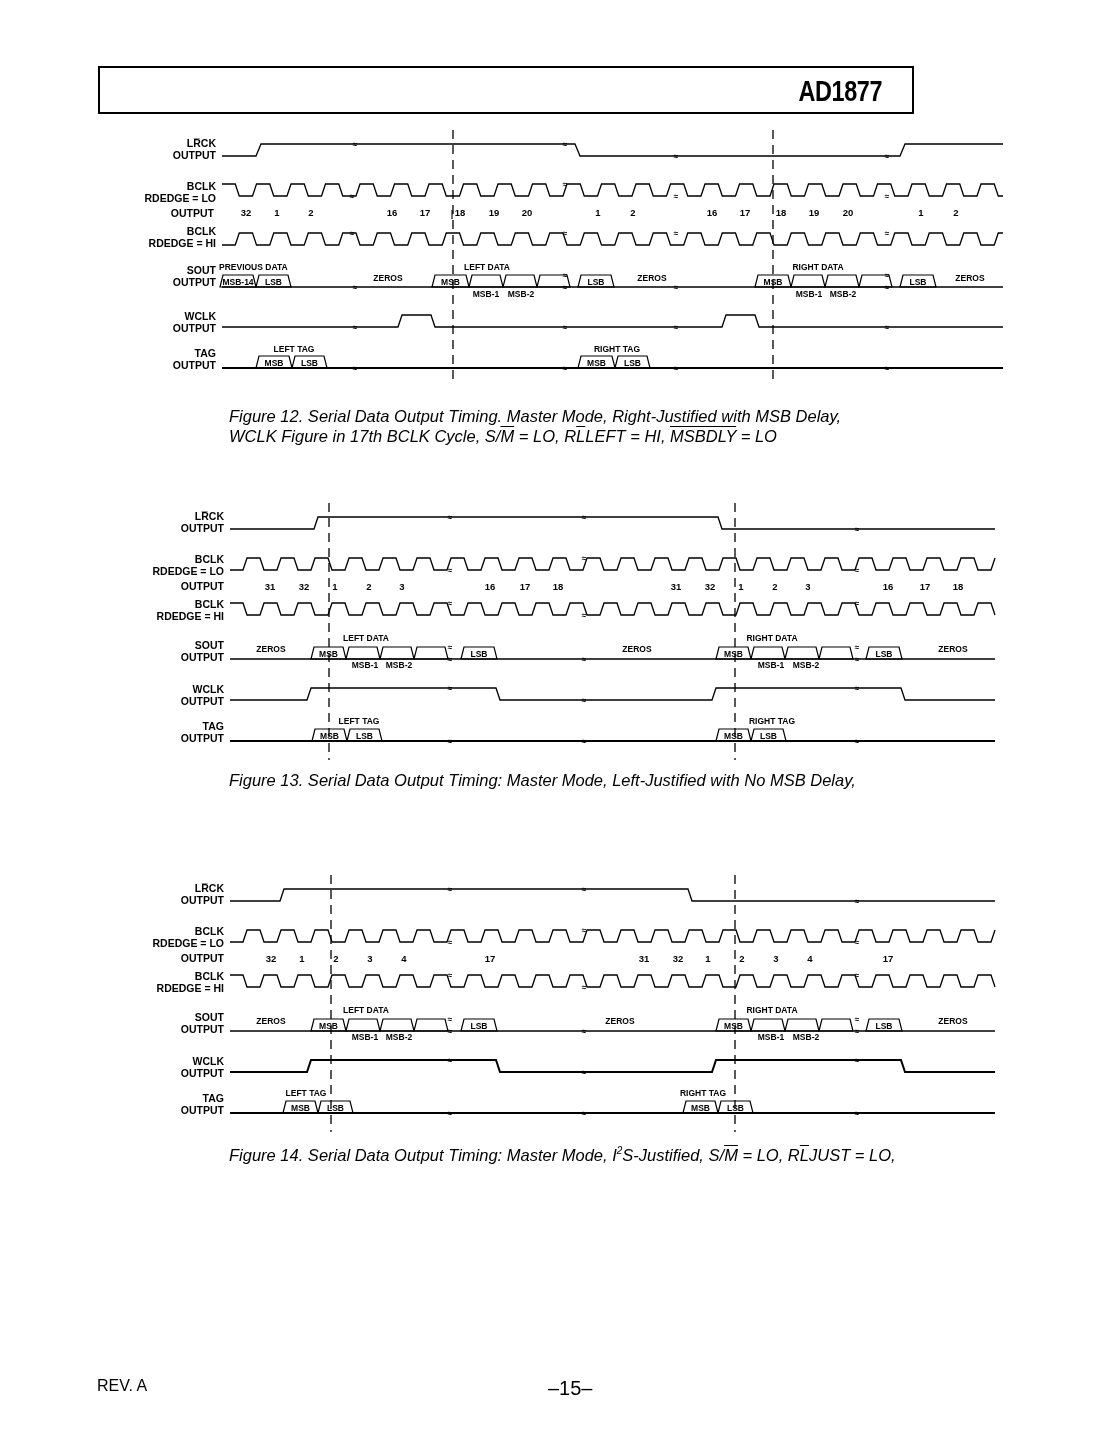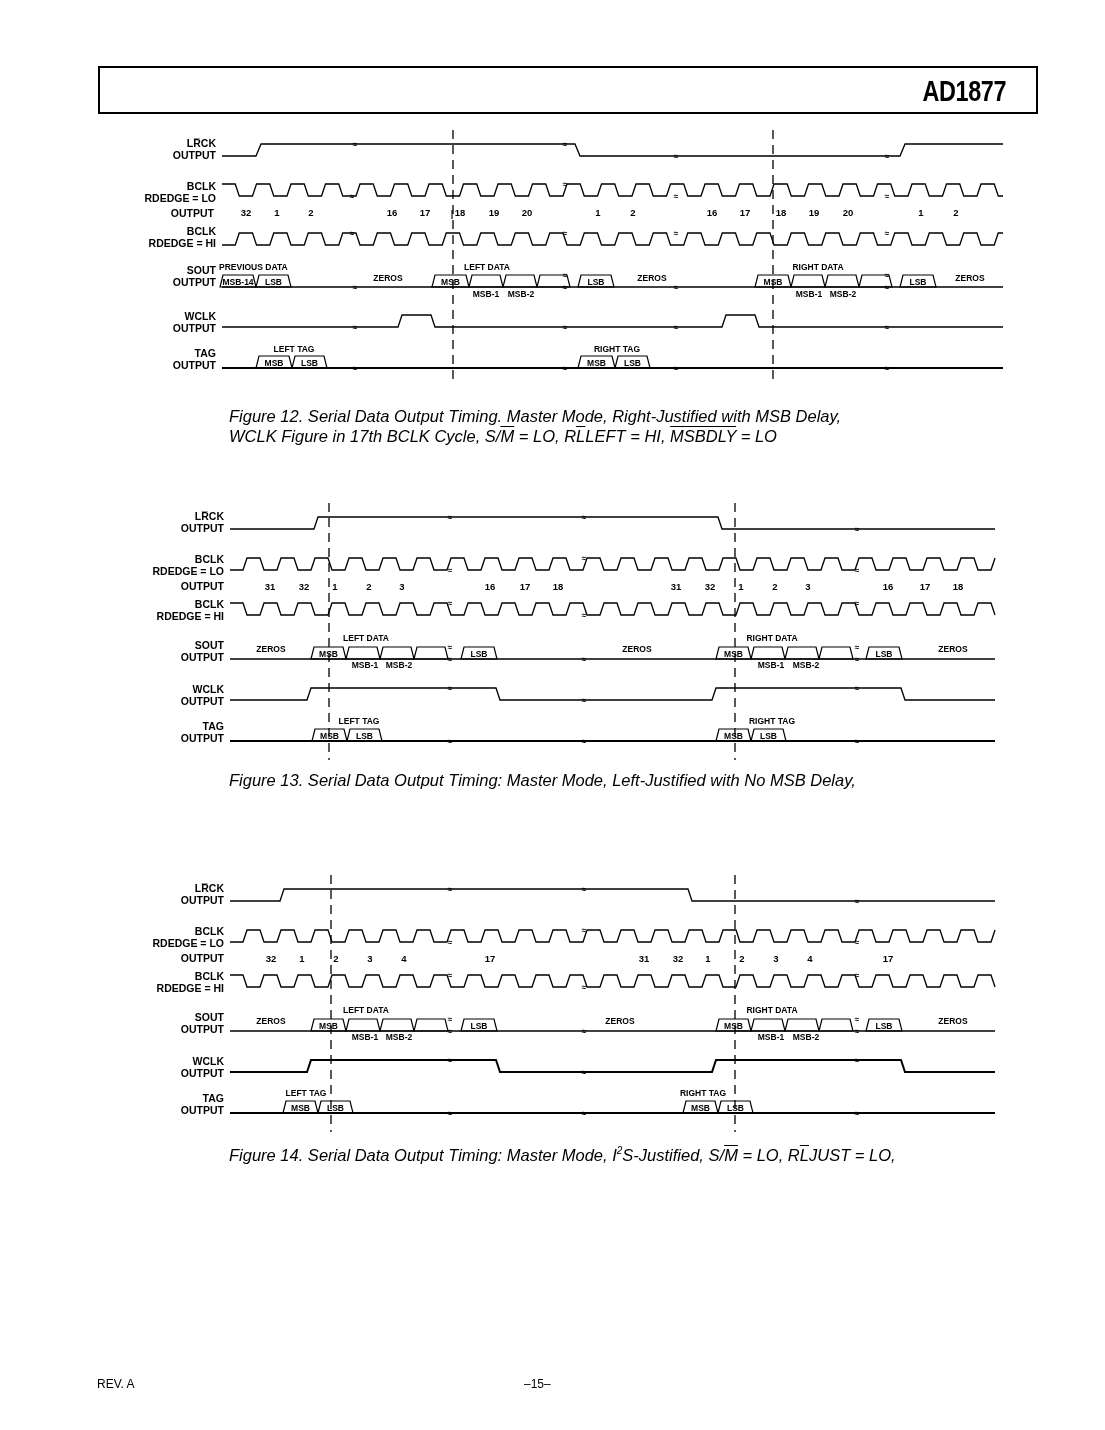--- a/index.html
+++ b/index.html
@@ -1,24 +1,24 @@
 <!DOCTYPE html>
 <html><head>
 <meta charset="utf-8">
 <style>
   html, body { margin: 0; padding: 0; background: #ffffff; }
   body { width: 1105px; height: 1430px; position: relative; font-family: "Liberation Sans", sans-serif; color: #000; overflow: hidden; }
-  .header-box { position: absolute; left: 98px; top: 66px; width: 940px; height: 48px; border: 2px solid #000; box-sizing: border-box; }
+  .header-box { position: absolute; left: 98px; top: 66px; width: 816px; height: 48px; border: 2px solid #000; box-sizing: border-box; }
   .part-number { position: absolute; right: 30px; top: 6px; font-family: "Liberation Sans", sans-serif; font-weight: bold; font-size: 30px; letter-spacing: -0.5px; transform: scaleX(0.78); transform-origin: right center; }
   .figure { position: absolute; left: 0; width: 1105px; }
   .figure svg { position: absolute; left: 0; top: 0; overflow: visible; }
   .caption { position: absolute; left: 229px; font-style: italic; font-size: 16.5px; line-height: 20px; font-family: "Liberation Sans", sans-serif; }
   .ov { text-decoration: overline; }
-  .footer-rev { position: absolute; left: 97px; top: 1377px; font-size: 12px; }
-  .footer-page { position: absolute; left: 524px; top: 1377px; font-size: 12px; }
+  .footer-rev { position: absolute; left: 97px; top: 1377px; font-size: 16px; }
+  .footer-page { position: absolute; left: 548px; top: 1377px; font-size: 20px; }
   svg text { font-family: "Liberation Sans", sans-serif; font-weight: bold; }
 </style>
 </head>
 <body>
 
 <div class="header-box">
   <span class="part-number">AD1877</span>
 </div>
 
 <div class="figure" style="top:0;">

